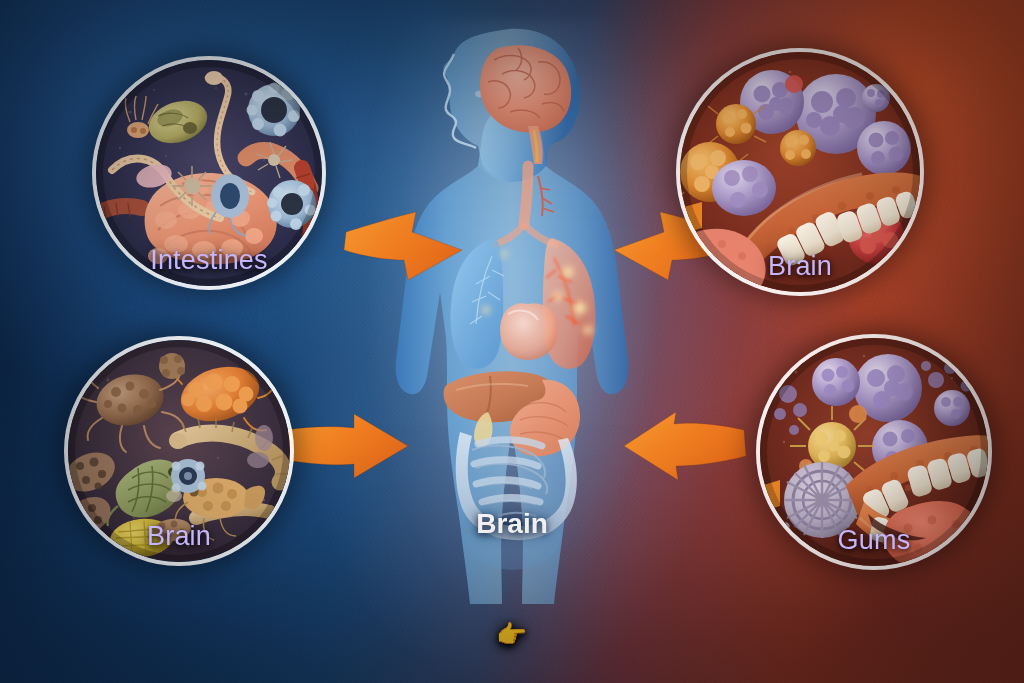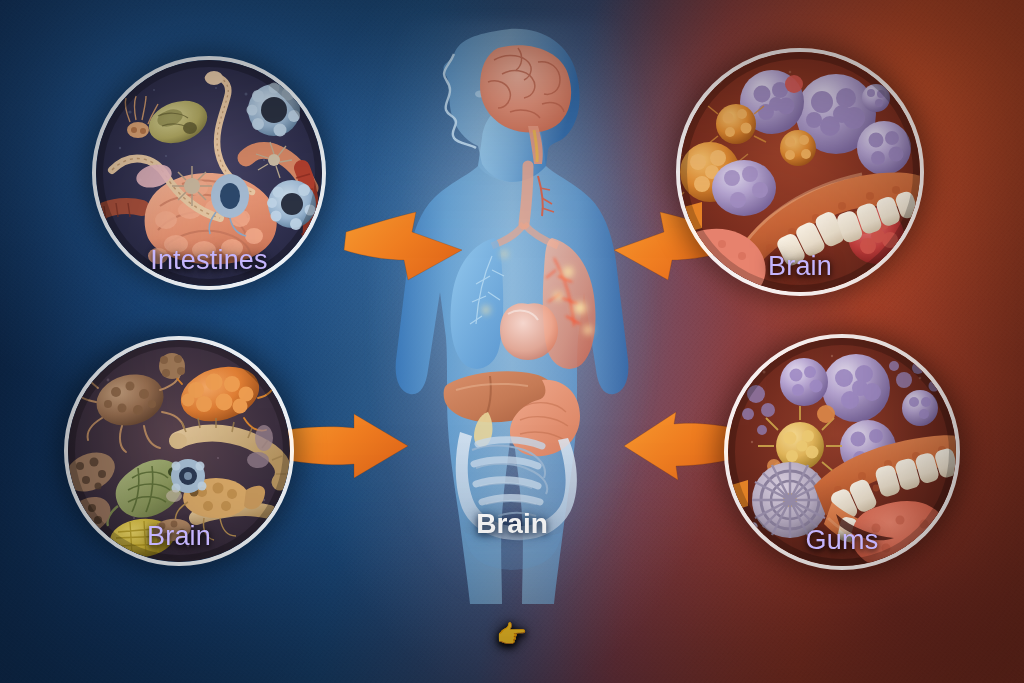--- a/index.html
+++ b/index.html
@@ -40,21 +40,21 @@
 
   
   .circle{position:absolute;border-radius:50%;overflow:hidden;
     border:4px solid rgba(255,255,255,.92);
     box-shadow:0 0 26px 6px rgba(0,0,0,.40),
                inset 0 0 40px 8px rgba(0,0,0,.45);}
   .circle .inner{position:absolute;inset:0;border-radius:50%;overflow:hidden;}
   .c-intestines{left:92px;top:56px;width:226px;height:226px;}
   .c-liver{left:64px;top:336px;width:222px;height:222px;}
   .c-brainTR{left:676px;top:48px;width:240px;height:240px;}
-  .c-gums{left:724px;top:334px;width:228px;height:228px;}
+  .c-gums{left:756px;top:334px;width:228px;height:228px;}
 
   .circle-label{position:absolute;left:0;right:0;bottom:10px;text-align:center;
     color:#c4b5fd;font-size:27px;font-weight:normal;letter-spacing:.2px;
     text-shadow:0 2px 5px rgba(0,0,0,.85),0 0 14px rgba(0,0,0,.7);
     z-index:6;pointer-events:none;}
 
   .center-label{position:absolute;left:416px;top:508px;width:192px;text-align:center;
     color:#fff;font-size:28px;font-weight:bold;
     text-shadow:0 2px 6px rgba(10,30,60,.9),0 0 16px rgba(10,30,60,.75);}
 

